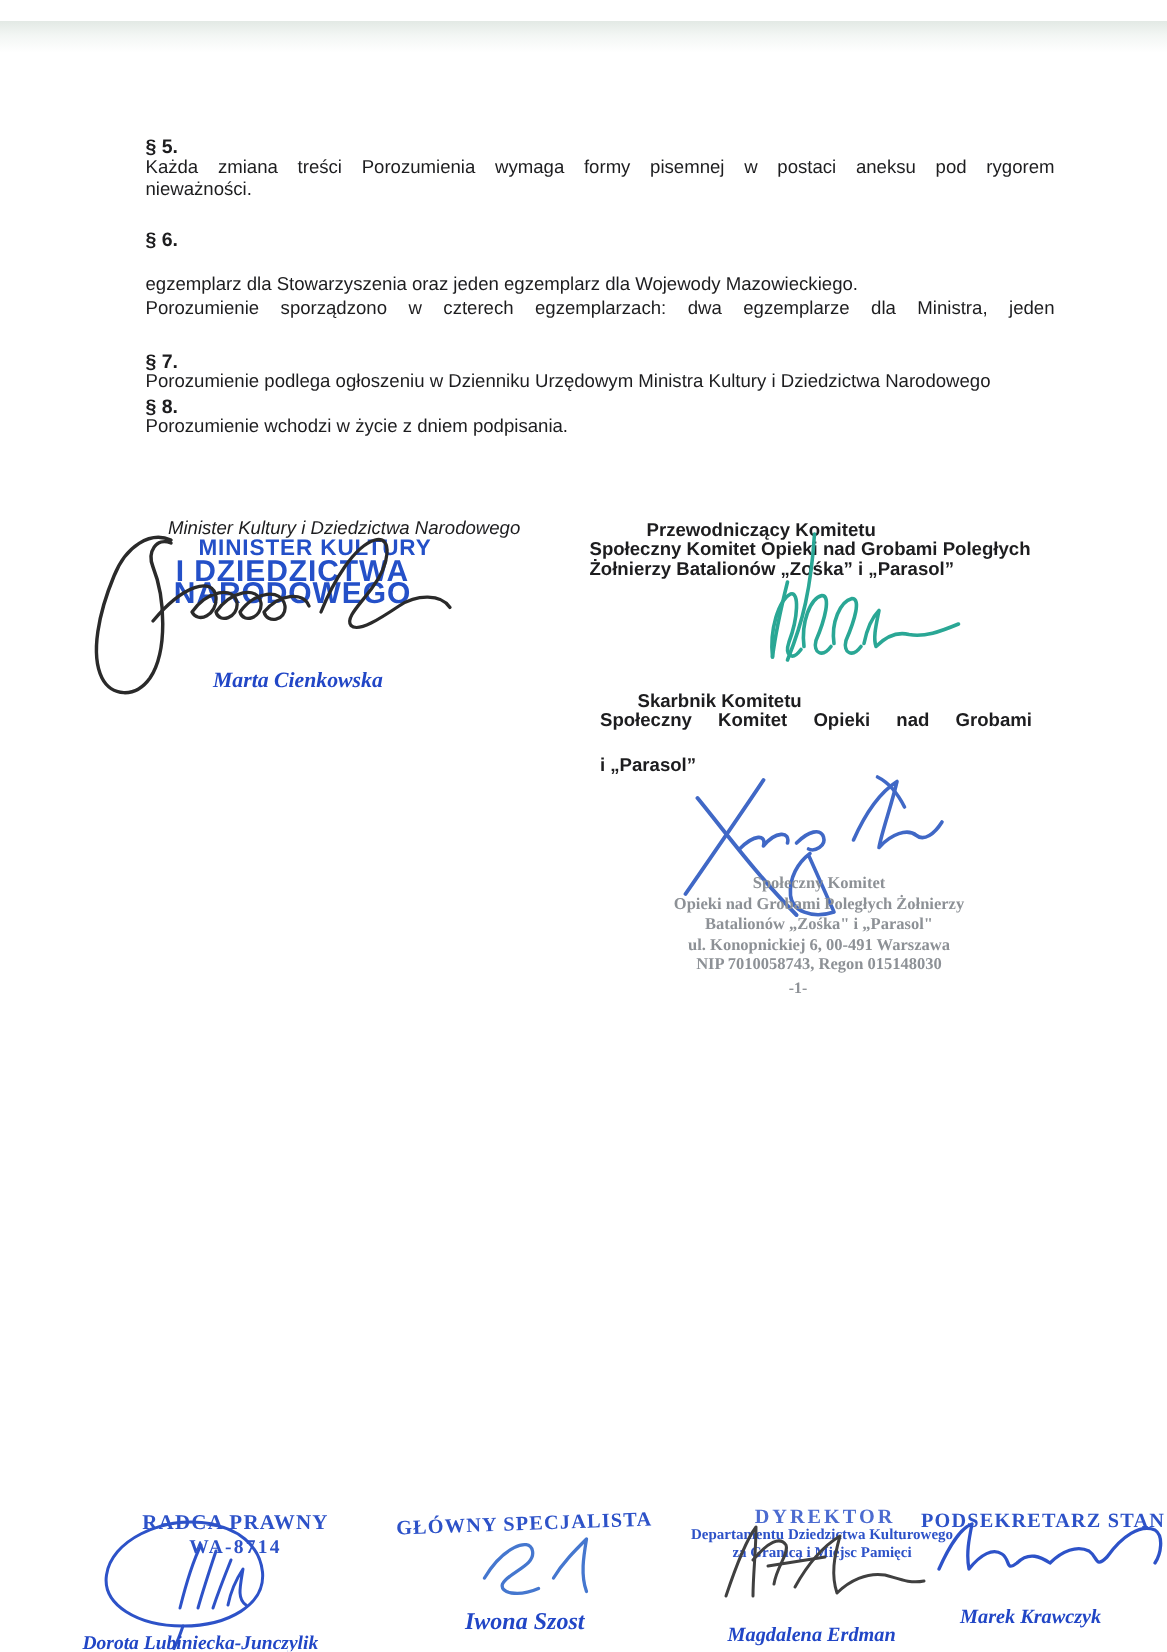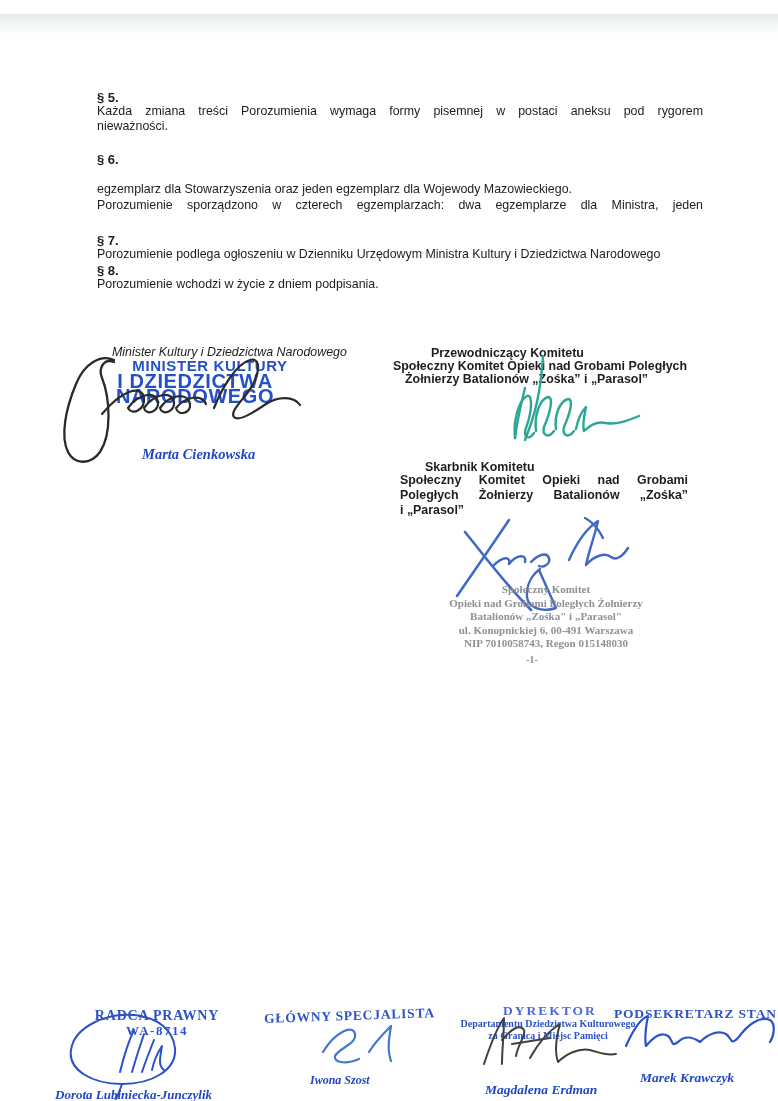--- a/index.html
+++ b/index.html
@@ -61,33 +61,32 @@
   <div class="abs minister-stamp" style="left:60px;top:374px;width:270px;font-size:20px;line-height:15px;">I DZIEDZICTWA NARODOWEGO</div>
   <div class="abs name-blue" style="left:142px;top:414px;font-size:14.5px;">Marta Cienkowska</div>
   <svg class="sig-svg" style="left:50px;top:350px;" width="280" height="132" viewBox="0 0 280 132">
     <path stroke="#2a2a2a" stroke-width="2.3" d="M 64 10 C 50 4, 34 14, 26 34 C 16 58, 10 86, 18 102 C 24 114, 40 116, 50 102 C 62 84, 60 48, 52 28 C 48 18, 54 8, 64 12"></path>
     <path stroke="#2a2a2a" stroke-width="2.2" d="M 52 64 C 72 40, 92 34, 94 48 C 95 60, 82 66, 78 58 C 88 44, 106 40, 108 52 C 109 62, 96 66, 94 58 C 104 44, 122 40, 124 52 C 125 62, 112 66, 110 58 C 120 44, 138 42, 140 54 C 141 64, 128 66, 126 58 C 136 46, 152 44, 156 54"></path>
     <path stroke="#2a2a2a" stroke-width="2.2" d="M 164 58 C 172 38, 186 14, 200 10 C 212 7, 210 26, 198 42 C 190 53, 180 62, 184 67 C 189 72, 204 62, 216 54 C 228 46, 244 46, 250 55"></path>
   </svg>
 
   <div class="abs sec-line bold" style="left:431px;top:346px;">Przewodniczący Komitetu</div>
   <div class="abs sec-line bold" style="left:393px;top:359px;width:296px;">Społeczny Komitet Opieki nad Grobami Poległych</div>
-  <div class="abs sec-line bold" style="left:393px;top:372px;width:296px;margin-left:12px;">Żołnierzy Batalionów „Zośka” i  „Parasol”</div>
+  <div class="abs sec-line bold" style="left:393px;top:372px;width:296px;">Żołnierzy Batalionów „Zośka” i  „Parasol”</div>
   <svg class="sig-svg" style="left:455px;top:354px;" width="200" height="98" viewBox="0 0 200 98">
     <path stroke="#2aa795" stroke-width="2.4" d="M 88 2 C 87 18, 85 34, 82 48 C 79 62, 74 76, 70 86"></path>
     <path stroke="#2aa795" stroke-width="2.4" d="M 70 34 C 66 50, 62 68, 60 84"></path>
     <path stroke="#2aa795" stroke-width="2.4" d="M 60 84 C 58 66, 64 46, 72 42 C 78 40, 77 58, 71 74 C 68 83, 73 87, 79 79"></path>
     <path stroke="#2aa795" stroke-width="2.4" d="M 81 77 C 79 61, 85 45, 93 43 C 99 43, 95 59, 89 73 C 87 81, 93 85, 99 77"></path>
     <path stroke="#2aa795" stroke-width="2.4" d="M 101 75 C 99 61, 105 47, 113 45 C 119 45, 115 59, 109 73 C 107 81, 113 85, 119 77"></path>
     <path stroke="#2aa795" stroke-width="2.4" d="M 121 75 C 123 65, 127 57, 131 53 C 129 63, 127 71, 129 77 C 135 71, 143 67, 151 69 C 161 71, 172 67, 184 62"></path>
   </svg>
 
   <div class="abs sec-line bold" style="left:425px;top:460px;">Skarbnik Komitetu</div>
   <div class="abs sec-line bold just" style="left:400px;top:473px;width:288px;">Społeczny Komitet Opieki nad Grobami</div>
-  <div class="abs sec-line bold just" style="left:400px;top:488px;width:288px;">Poległych Żołnierzy Batalionów „Zośka”</div>
   <div class="abs sec-line bold" style="left:400px;top:503px;width:288px;">i „Parasol”</div>
   <svg class="sig-svg" style="left:435px;top:508px;" width="215" height="108" viewBox="0 0 215 108">
     <path stroke="#4068c6" stroke-width="2.6" d="M 30 24 C 48 46, 70 76, 96 102"></path>
     <path stroke="#4068c6" stroke-width="2.6" d="M 74 12 C 58 36, 40 62, 22 88"></path>
     <path stroke="#4068c6" stroke-width="2.4" d="M 58 58 C 68 48, 76 48, 74 56 C 82 46, 92 46, 90 54"></path>
     <path stroke="#4068c6" stroke-width="2.4" d="M 96 54 C 104 46, 112 44, 114 50 C 116 56, 108 60, 104 58"></path>
     <path stroke="#4068c6" stroke-width="2.4" d="M 104 62 L 121 100 C 106 105, 93 99, 92 89 C 91 77, 97 67, 105 61"></path>
     <path stroke="#4068c6" stroke-width="2.4" d="M 134 52 C 142 34, 152 20, 163 13 C 159 30, 153 46, 151 57 C 159 48, 170 44, 176 49 C 181 53, 188 48, 193 40"></path>
     <path stroke="#4068c6" stroke-width="2.4" d="M 150 10 C 158 14, 164 22, 168 30"></path>
   </svg>
@@ -108,21 +107,21 @@
     <path stroke="#2d52c8" stroke-width="2" d="M 62 64 C 66 48, 70 34, 76 22 M 74 64 C 78 50, 82 38, 86 26 M 84 64 C 88 52, 92 42, 96 32 M 94 62 C 96 52, 100 44, 104 38 C 102 50, 100 58, 106 62"></path>
     <path stroke="#2d52c8" stroke-width="2" d="M 64 76 C 62 82, 60 87, 58 91"></path>
   </svg>
   <div class="abs name-blue" style="left:55px;top:1055px;font-size:13px;">Dorota Lubiniecka-Junczylik</div>
 
   <div class="abs stamp-blue-title" style="left:262px;top:1008px;width:175px;font-size:13.5px;transform:rotate(-2deg);">GŁÓWNY SPECJALISTA</div>
   <svg class="sig-svg" style="left:295px;top:1018px;" width="120" height="50" viewBox="0 0 120 50">
     <path stroke="#4577cf" stroke-width="2.2" d="M 28 34 C 40 14, 58 6, 60 16 C 62 26, 44 30, 40 38 C 38 44, 50 47, 64 41"></path>
     <path stroke="#4577cf" stroke-width="2.2" d="M 74 34 C 80 24, 88 16, 96 8 C 94 20, 92 32, 96 43"></path>
   </svg>
-  <div class="abs name-blue" style="left:310px;top:1041px;font-size:12px;">Iwona Szost</div>
+  <div class="abs name-blue" style="left:310px;top:1041px;font-size:16px;">Iwona Szost</div>
 
   <div class="abs stamp-blue-title" style="left:470px;top:1003px;width:160px;font-size:13.5px;letter-spacing:2px;opacity:.85;">DYREKTOR</div>
   <div class="abs stamp-blue-title" style="left:448px;top:1018px;width:200px;font-size:10px;letter-spacing:0;">Departamentu Dziedzictwa Kulturowego</div>
   <div class="abs stamp-blue-title" style="left:448px;top:1030px;width:200px;font-size:10px;letter-spacing:0;">za Granicą i Miejsc Pamięci</div>
   <svg class="sig-svg" style="left:470px;top:1012px;" width="155" height="56" viewBox="0 0 155 56">
     <path stroke="#404040" stroke-width="2" d="M 14 52 C 20 34, 28 14, 34 6 C 34 22, 32 38, 32 52"></path>
     <path stroke="#404040" stroke-width="2" d="M 32 28 C 42 16, 50 12, 54 18 C 56 24, 48 32, 46 44"></path>
     <path stroke="#404040" stroke-width="2" d="M 42 32 L 80 26"></path>
     <path stroke="#404040" stroke-width="2" d="M 60 46 C 70 28, 80 18, 90 12 C 86 26, 84 38, 88 50 C 96 42, 108 36, 120 38 C 128 40, 136 44, 146 42"></path>
   </svg>

